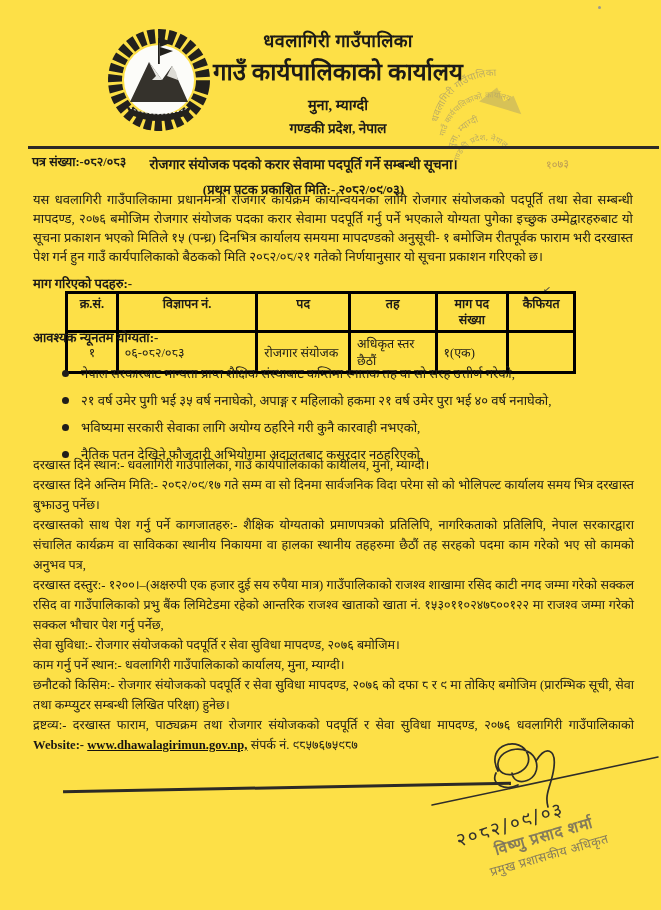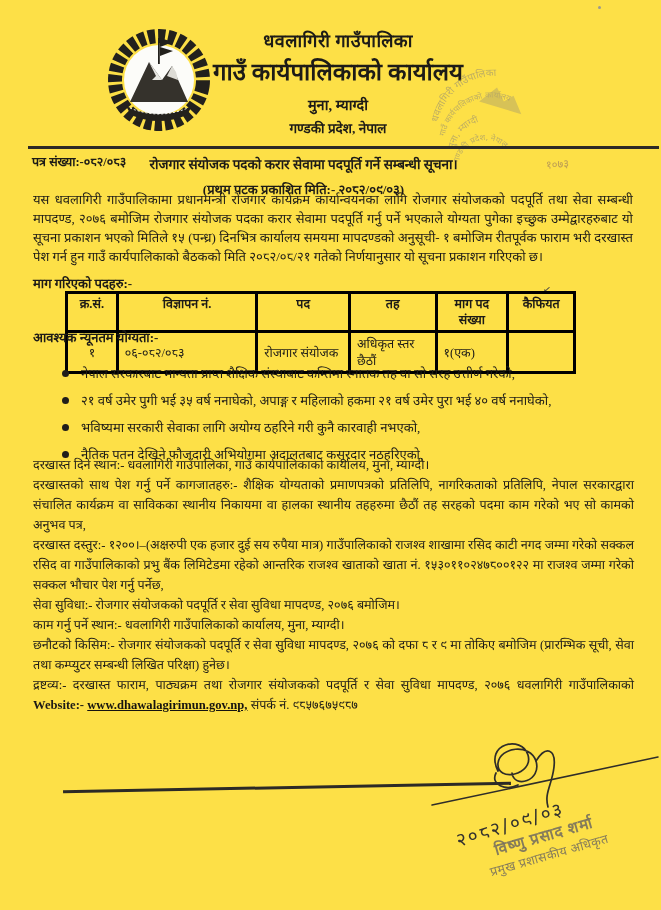--- a/index.html
+++ b/index.html
@@ -155,20 +155,21 @@
       <span>भविष्यमा सरकारी सेवाका लागि अयोग्य ठहरिने गरी कुनै कारवाही नभएको,</span>
     </div>
     <div class="bullet-item">
       <span class="dot"></span>
       <span>नैतिक पतन देखिने फौजदारी अभियोगमा अदालतबाट कसूरदार नठहरिएको,</span>
     </div>
   </div>
 
   <div class="details">
     <p><b>दरखास्त दिने स्थान:-</b> <span>धवलागिरी गाउँपालिका, गाउँ कार्यपालिकाको कार्यालय, मुना, म्याग्दी।</span></p>
+    <p><b>दरखास्त दिने अन्तिम मिति:-</b> <span>२०८२/०९/१७ गते सम्म वा सो दिनमा सार्वजनिक विदा परेमा सो को भोलिपल्ट कार्यालय समय भित्र दरखास्त बुझाउनु पर्नेछ।</span></p>
     <p><b>दरखास्तको साथ पेश गर्नु पर्ने कागजातहरु:-</b> <span>शैक्षिक योग्यताको प्रमाणपत्रको प्रतिलिपि, नागरिकताको प्रतिलिपि, नेपाल सरकारद्वारा संचालित कार्यक्रम वा साविकका स्थानीय निकायमा वा हालका स्थानीय तहहरुमा छैठौं तह सरहको पदमा काम गरेको भए सो कामको अनुभव पत्र,</span></p>
     <p><b>दरखास्त दस्तुर:-</b> <span>१२००।–(अक्षरुपी एक हजार दुई सय रुपैया मात्र) गाउँपालिकाको राजश्व शाखामा रसिद काटी नगद जम्मा गरेको सक्कल रसिद वा गाउँपालिकाको प्रभु बैंक लिमिटेडमा रहेको आन्तरिक राजश्व खाताको खाता नं. १५३०११०२४७८००१२२ मा राजश्व जम्मा गरेको सक्कल भौचार पेश गर्नु पर्नेछ,</span></p>
     <p><b>सेवा सुविधा:-</b> <span>रोजगार संयोजकको पदपूर्ति र सेवा सुविधा मापदण्ड, २०७६ बमोजिम।</span></p>
     <p><b>काम गर्नु पर्ने स्थान:-</b> <span>धवलागिरी गाउँपालिकाको कार्यालय, मुना, म्याग्दी।</span></p>
     <p><b>छनौटको किसिम:-</b> <span>रोजगार संयोजकको पदपूर्ति र सेवा सुविधा मापदण्ड, २०७६ को दफा ८ र ९ मा तोकिए बमोजिम (प्रारम्भिक सूची, सेवा तथा कम्प्युटर सम्बन्धी लिखित परिक्षा) हुनेछ।</span></p>
     <p>
       <b>द्रष्टव्य:-</b>
       <span>दरखास्त फाराम, पाठ्यक्रम तथा रोजगार संयोजकको पदपूर्ति र सेवा सुविधा मापदण्ड, २०७६ धवलागिरी गाउँपालिकाको</span>
       <span class="latin-b">Website:-</span>
       <a class="link">www.dhawalagirimun.gov.np,</a>

